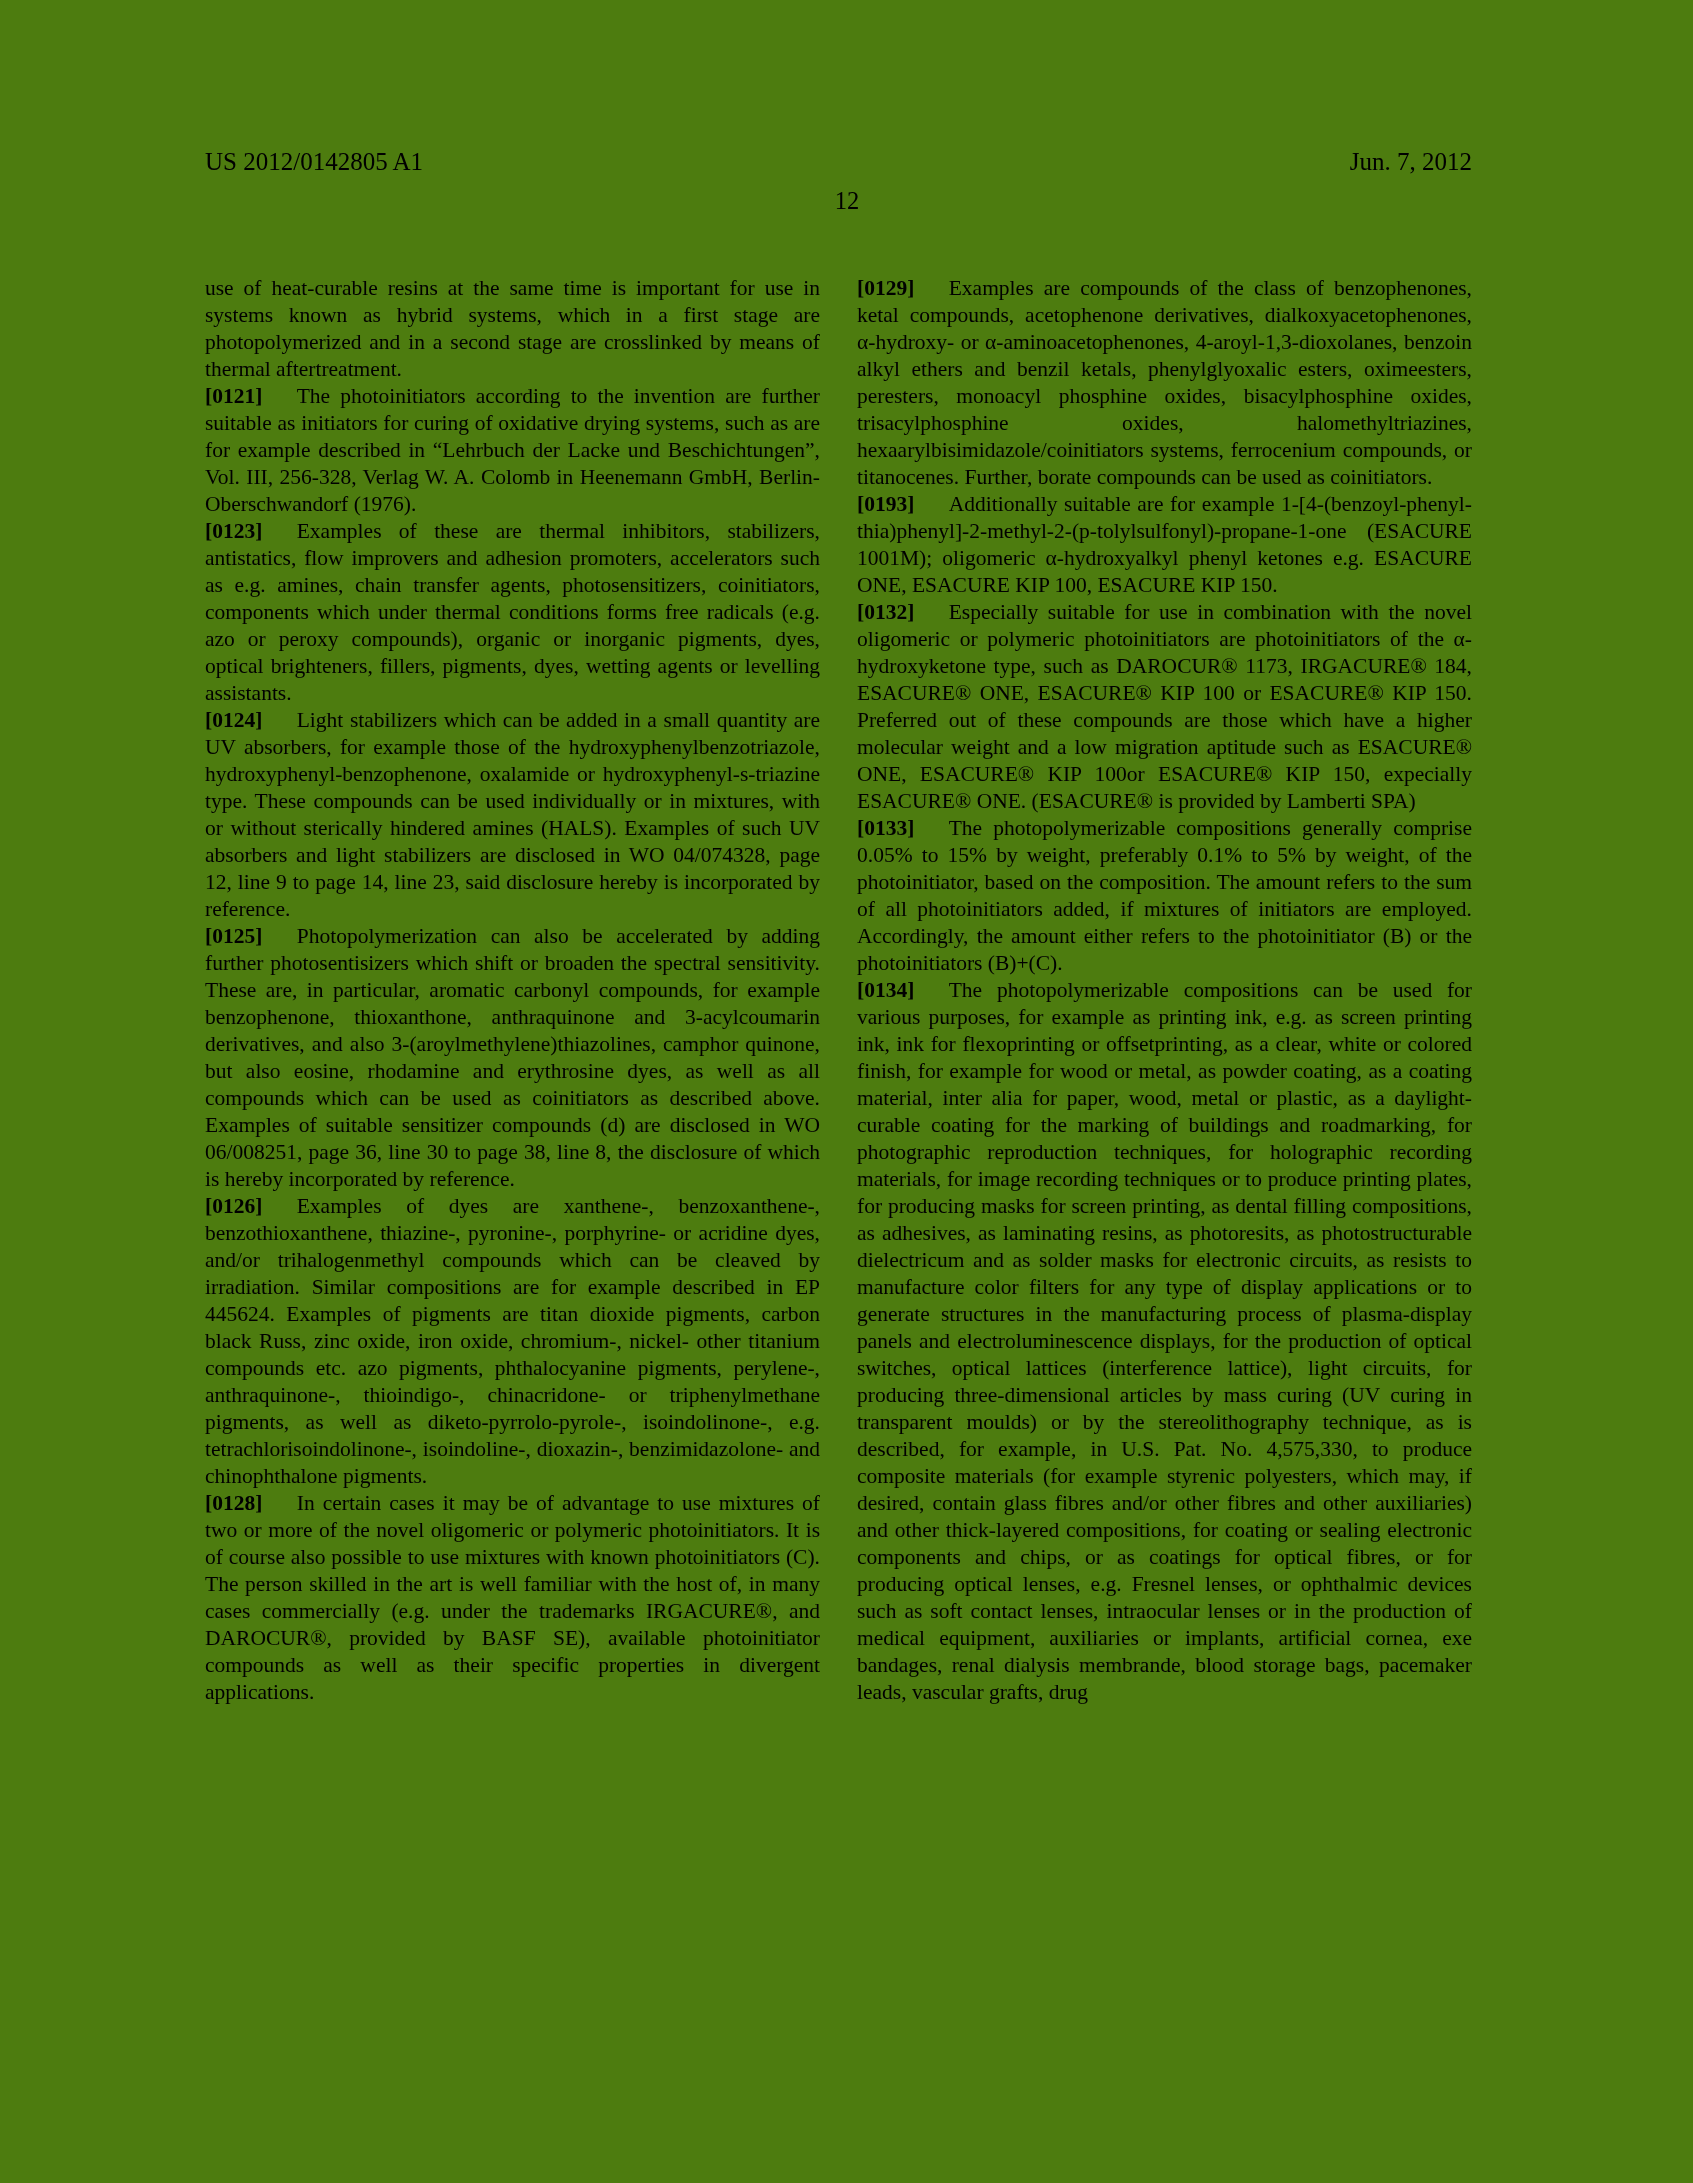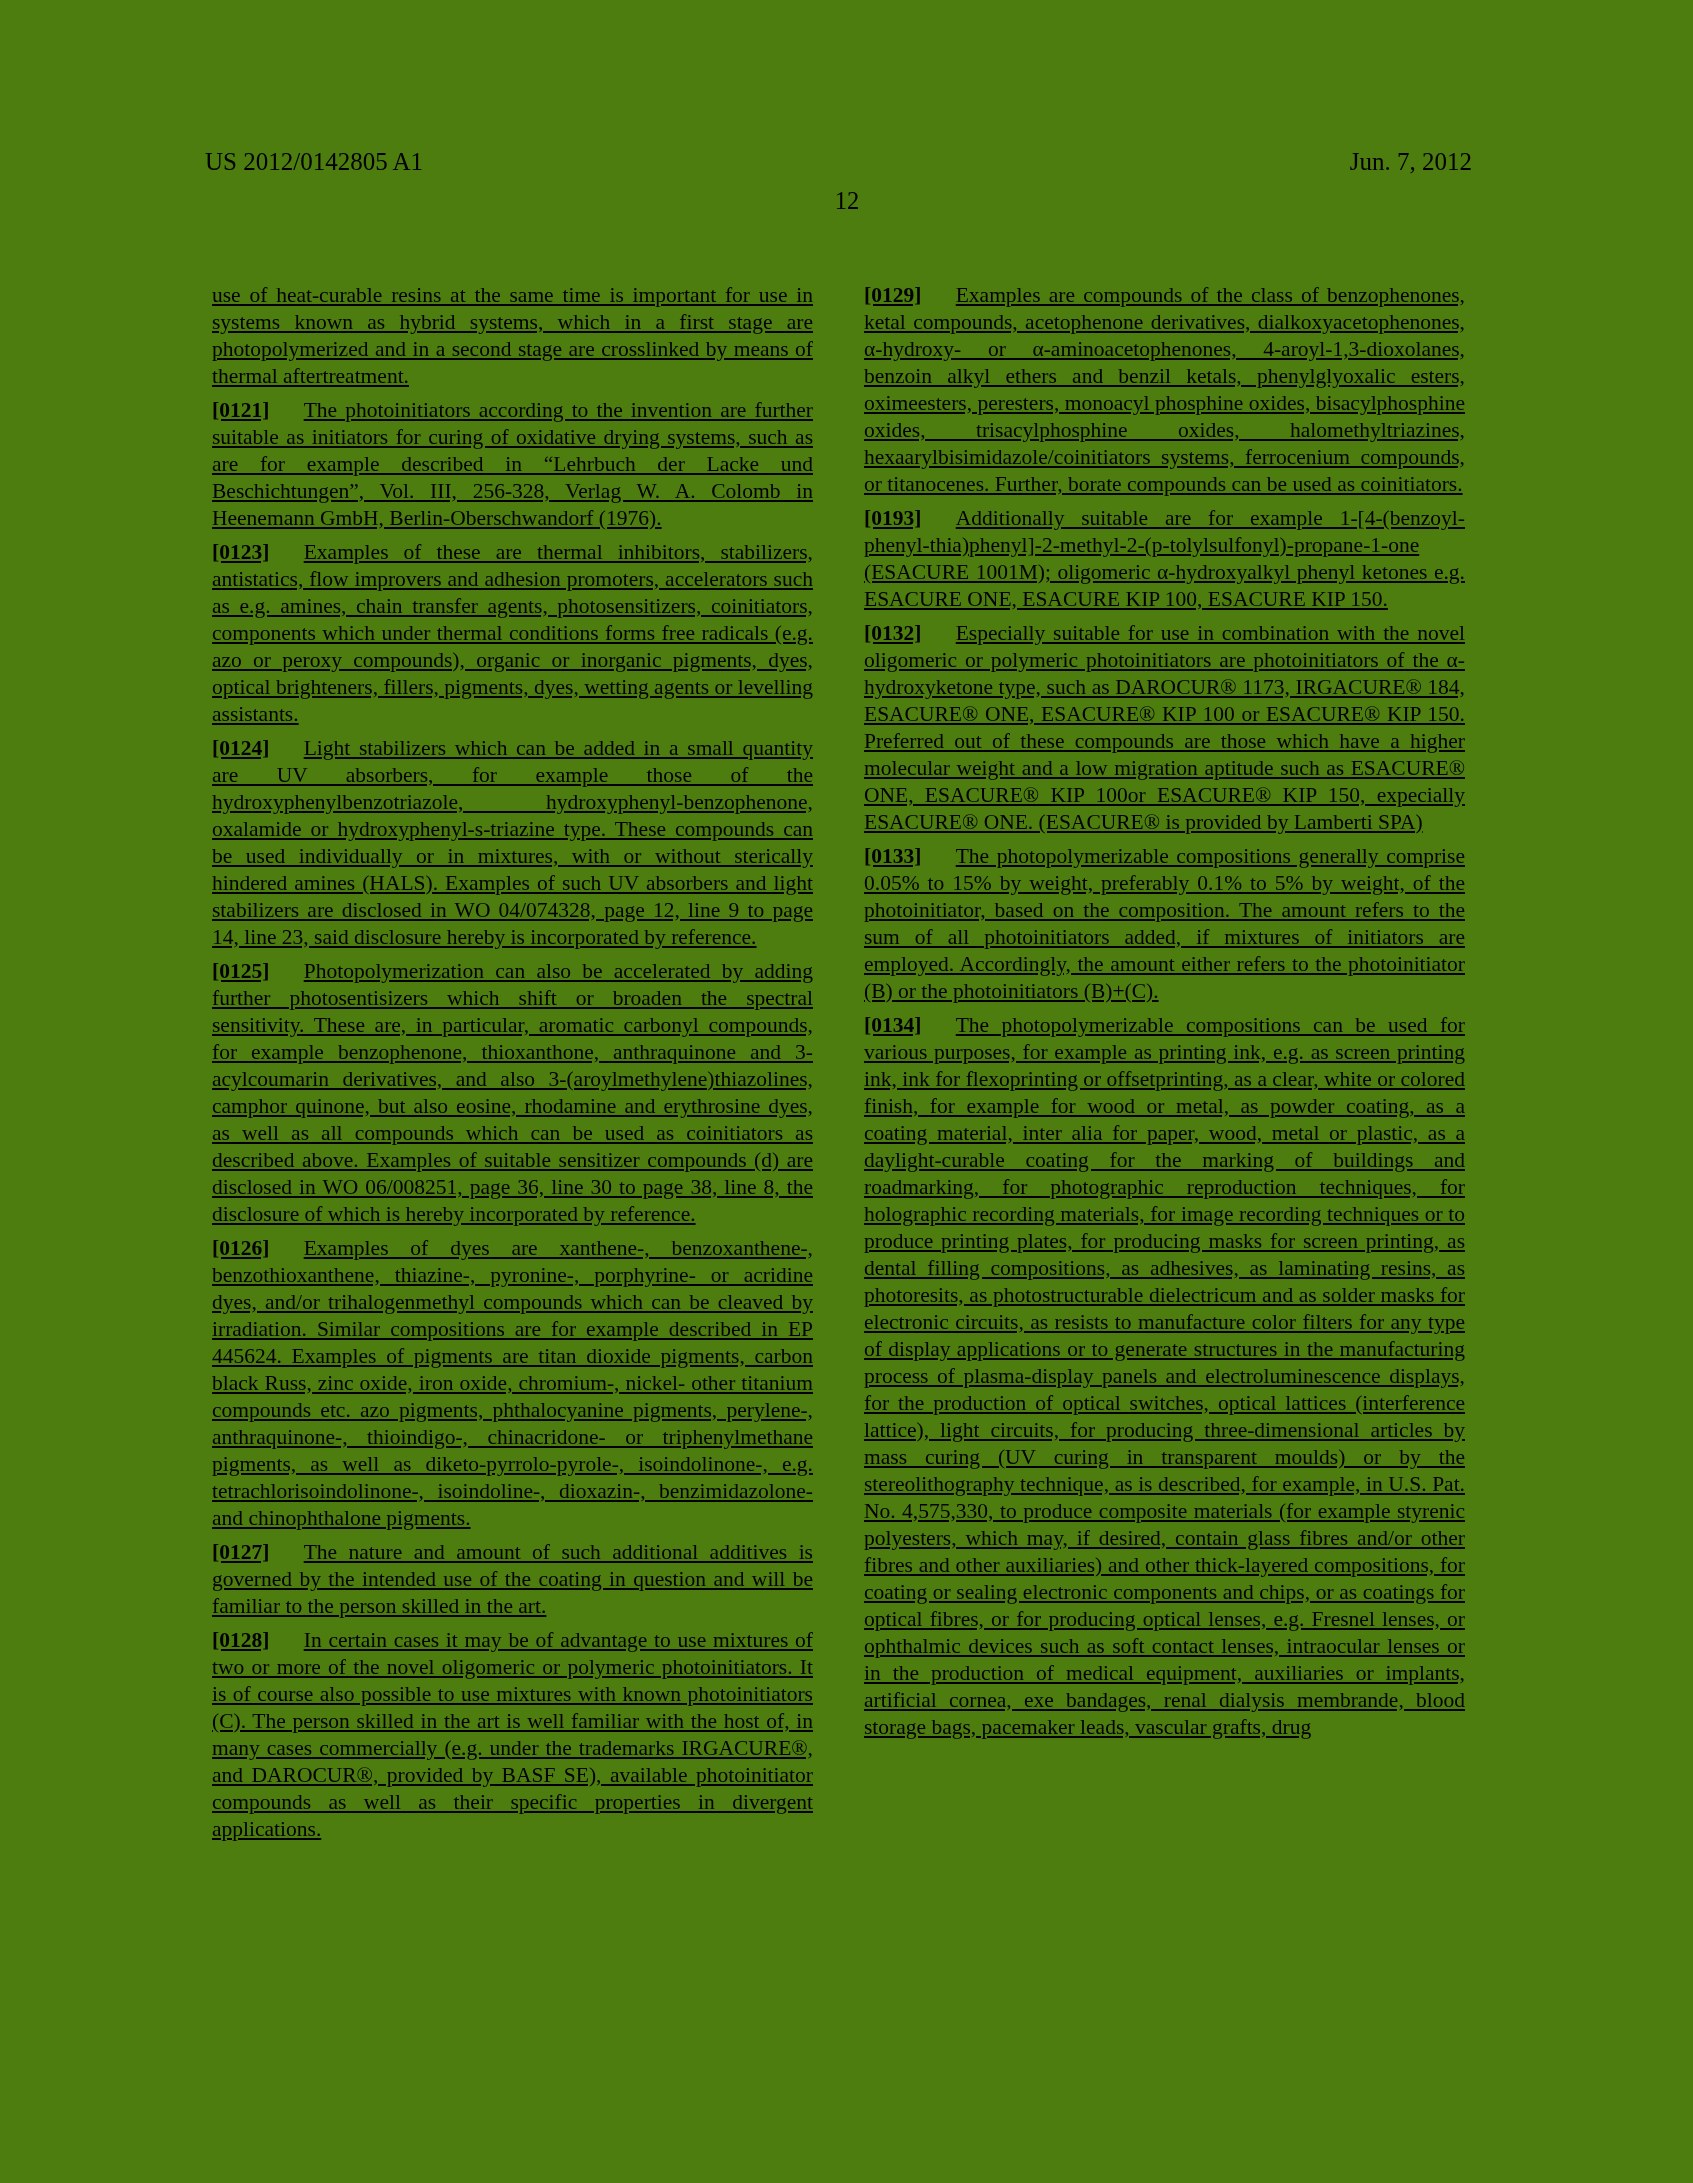--- a/index.html
+++ b/index.html
@@ -28,21 +28,21 @@
     display: flex;
     gap: 37px;
     padding: 60px 222px 0 205px;
   }
   .col {
     width: 615px;
     font-size: 21.5px;
     line-height: 27px;
     text-align: justify;
   }
-  .col p { margin: 7px; text-decoration: underline; }
+  .col p { margin: 0; }
   .ptag {
     font-weight: bold;
     margin-right: 1.6em;
   }
 </style>
 </head>
 <body>
 
 <div class="page">
 
@@ -55,21 +55,20 @@
 
   <div class="columns">
 
     <div class="col">
       <p><span>use of heat-curable resins at the same time is important for use in systems known as hybrid systems, which in a first stage are photopolymerized and in a second stage are crosslinked by means of thermal aftertreatment.</span></p>
       <p><span class="ptag">[0121]</span><span>The photoinitiators according to the invention are further suitable as initiators for curing of oxidative drying systems, such as are for example described in “Lehrbuch der Lacke und Beschichtungen”, Vol. III, 256-328, Verlag W. A. Colomb in Heenemann GmbH, Berlin-Oberschwandorf (1976).</span></p>
       <p><span class="ptag">[0123]</span><span>Examples of these are thermal inhibitors, stabilizers, antistatics, flow improvers and adhesion promoters, accelerators such as e.g. amines, chain transfer agents, photosensitizers, coinitiators, components which under thermal conditions forms free radicals (e.g. azo or peroxy compounds), organic or inorganic pigments, dyes, optical brighteners, fillers, pigments, dyes, wetting agents or levelling assistants.</span></p>
       <p><span class="ptag">[0124]</span><span>Light stabilizers which can be added in a small quantity are UV absorbers, for example those of the hydroxyphenylbenzotriazole, hydroxyphenyl-benzophenone, oxalamide or hydroxyphenyl-s-triazine type. These compounds can be used individually or in mixtures, with or without sterically hindered amines (HALS). Examples of such UV absorbers and light stabilizers are disclosed in WO 04/074328, page 12, line 9 to page 14, line 23, said disclosure hereby is incorporated by reference.</span></p>
       <p><span class="ptag">[0125]</span><span>Photopolymerization can also be accelerated by adding further photosentisizers which shift or broaden the spectral sensitivity. These are, in particular, aromatic carbonyl compounds, for example benzophenone, thioxanthone, anthraquinone and 3-acylcoumarin derivatives, and also 3-(aroylmethylene)thiazolines, camphor quinone, but also eosine, rhodamine and erythrosine dyes, as well as all compounds which can be used as coinitiators as described above. Examples of suitable sensitizer compounds (d) are disclosed in WO 06/008251, page 36, line 30 to page 38, line 8, the disclosure of which is hereby incorporated by reference.</span></p>
       <p><span class="ptag">[0126]</span><span>Examples of dyes are xanthene-, benzoxanthene-, benzothioxanthene, thiazine-, pyronine-, porphyrine- or acridine dyes, and/or trihalogenmethyl compounds which can be cleaved by irradiation. Similar compositions are for example described in EP 445624. Examples of pigments are titan dioxide pigments, carbon black Russ, zinc oxide, iron oxide, chromium-, nickel- other titanium compounds etc. azo pigments, phthalocyanine pigments, perylene-, anthraquinone-, thioindigo-, chinacridone- or triphenylmethane pigments, as well as diketo-pyrrolo-pyrole-, isoindolinone-, e.g. tetrachlorisoindolinone-, isoindoline-, dioxazin-, benzimidazolone- and chinophthalone pigments.</span></p>
-      <p><span class="ptag">[0127]</span><span>The nature and amount of such additional additives is governed by the intended use of the coating in question and will be familiar to the person skilled in the art.</span></p>
       <p><span class="ptag">[0128]</span><span>In certain cases it may be of advantage to use mixtures of two or more of the novel oligomeric or polymeric photoinitiators. It is of course also possible to use mixtures with known photoinitiators (C). The person skilled in the art is well familiar with the host of, in many cases commercially (e.g. under the trademarks IRGACURE®, and DAROCUR®, provided by BASF SE), available photoinitiator compounds as well as their specific properties in divergent applications.</span></p>
     </div>
 
     <div class="col">
       <p><span class="ptag">[0129]</span><span>Examples are compounds of the class of benzophenones, ketal compounds, acetophenone derivatives, dialkoxyacetophenones, α-hydroxy- or α-aminoacetophenones, 4-aroyl-1,3-dioxolanes, benzoin alkyl ethers and benzil ketals, phenylglyoxalic esters, oximeesters, peresters, monoacyl phosphine oxides, bisacylphosphine oxides, trisacylphosphine oxides, halomethyltriazines, hexaarylbisimidazole/coinitiators systems, ferrocenium compounds, or titanocenes. Further, borate compounds can be used as coinitiators.</span></p>
       <p><span class="ptag">[0193]</span><span>Additionally suitable are for example 1-[4-(benzoyl-phenyl-thia)phenyl]-2-methyl-2-(p-tolylsulfonyl)-propane-1-one (ESACURE 1001M); oligomeric α-hydroxyalkyl phenyl ketones e.g. ESACURE ONE, ESACURE KIP 100, ESACURE KIP 150.</span></p>
       <p><span class="ptag">[0132]</span><span>Especially suitable for use in combination with the novel oligomeric or polymeric photoinitiators are photoinitiators of the α-hydroxyketone type, such as DAROCUR® 1173, IRGACURE® 184, ESACURE® ONE, ESACURE® KIP 100 or ESACURE® KIP 150. Preferred out of these compounds are those which have a higher molecular weight and a low migration aptitude such as ESACURE® ONE, ESACURE® KIP 100or ESACURE® KIP 150, expecially ESACURE® ONE. (ESACURE® is provided by Lamberti SPA)</span></p>
       <p><span class="ptag">[0133]</span><span>The photopolymerizable compositions generally comprise 0.05% to 15% by weight, preferably 0.1% to 5% by weight, of the photoinitiator, based on the composition. The amount refers to the sum of all photoinitiators added, if mixtures of initiators are employed. Accordingly, the amount either refers to the photoinitiator (B) or the photoinitiators (B)+(C).</span></p>
       <p><span class="ptag">[0134]</span><span>The photopolymerizable compositions can be used for various purposes, for example as printing ink, e.g. as screen printing ink, ink for flexoprinting or offsetprinting, as a clear, white or colored finish, for example for wood or metal, as powder coating, as a coating material, inter alia for paper, wood, metal or plastic, as a daylight-curable coating for the marking of buildings and roadmarking, for photographic reproduction techniques, for holographic recording materials, for image recording techniques or to produce printing plates, for producing masks for screen printing, as dental filling compositions, as adhesives, as laminating resins, as photoresits, as photostructurable dielectricum and as solder masks for electronic circuits, as resists to manufacture color filters for any type of display applications or to generate structures in the manufacturing process of plasma-display panels and electroluminescence displays, for the production of optical switches, optical lattices (interference lattice), light circuits, for producing three-dimensional articles by mass curing (UV curing in transparent moulds) or by the stereolithography technique, as is described, for example, in U.S. Pat. No. 4,575,330, to produce composite materials (for example styrenic polyesters, which may, if desired, contain glass fibres and/or other fibres and other auxiliaries) and other thick-layered compositions, for coating or sealing electronic components and chips, or as coatings for optical fibres, or for producing optical lenses, e.g. Fresnel lenses, or ophthalmic devices such as soft contact lenses, intraocular lenses or in the production of medical equipment, auxiliaries or implants, artificial cornea, exe bandages, renal dialysis membrande, blood storage bags, pacemaker leads, vascular grafts, drug</span></p>
     </div>

